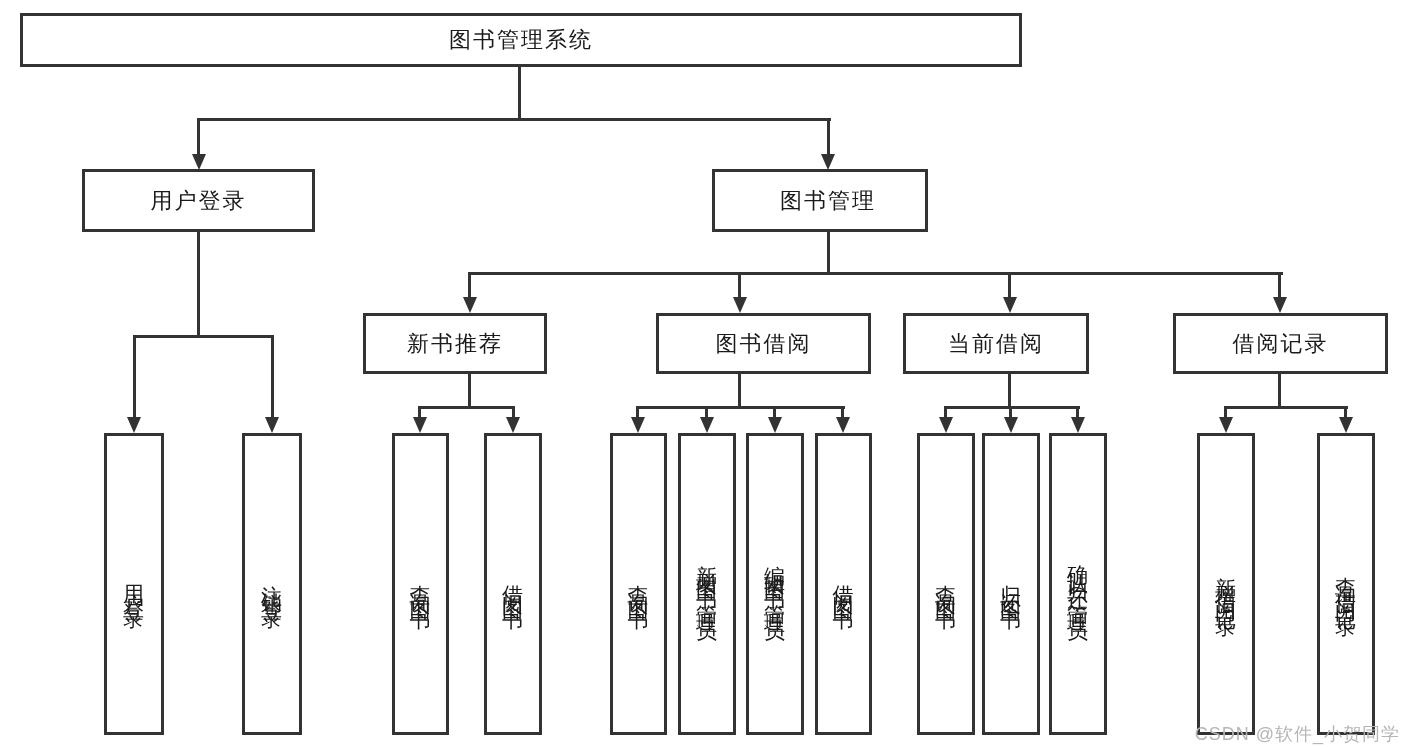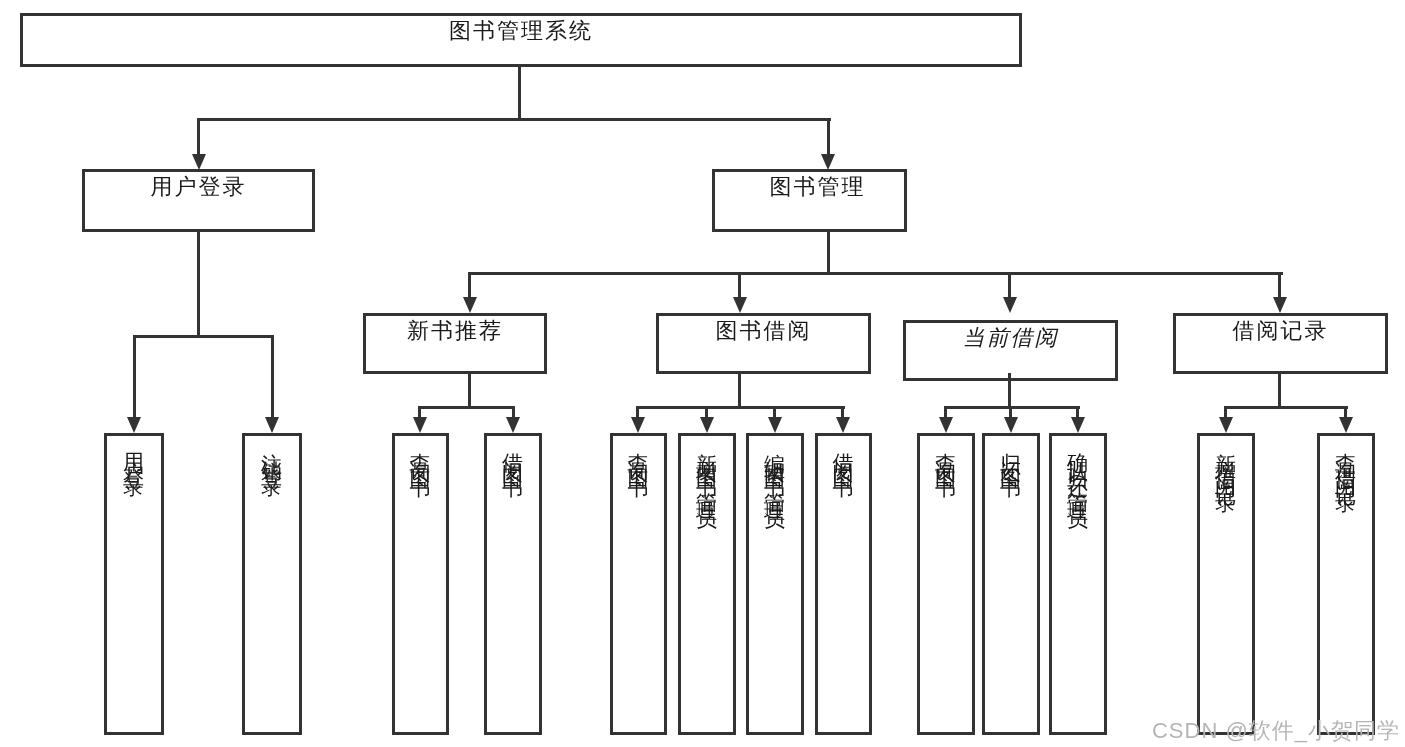--- a/index.html
+++ b/index.html
@@ -9,37 +9,37 @@
   html,body{margin:0;padding:0;background:var(--background);}
   .canvas{
     position:relative;width:1405px;height:747px;overflow:hidden;
     background:var(--background);
     font-family:"Liberation Sans", sans-serif;
     color:var(--text);
   }
   .box{
     position:absolute;background:var(--box_fill);
     border:3px solid var(--line);box-sizing:border-box;
-    display:flex;justify-content:center;
+    display:flex;align-items:center;justify-content:center;
   }
   .hbox{font-size:22px;letter-spacing:2px;white-space:nowrap;}
   .vbox span{
     writing-mode:vertical-rl;text-orientation:mixed;
     font-size:21px;letter-spacing:8px;line-height:1;
   }
   .hl,.vl{position:absolute;background:var(--line);}
   .hl{height:3px;} .vl{width:3px;}
   .ar{
     position:absolute;width:0;height:0;
     border-left:7px solid transparent;border-right:7px solid transparent;
     border-top:16px solid var(--line);
   }
   .wm{
     position:absolute;right:5px;bottom:1px;
-    font-size:22px;color:var(--watermark);letter-spacing:1px;white-space:nowrap;
+    font-size:18px;color:var(--watermark);letter-spacing:1px;white-space:nowrap;
   }
 </style>
 </head>
 <body>
 
 <div class="canvas">
 
   <div class="box hbox" style="left:20px;top:13px;width:1002px;height:54px;">
     <span>图书管理系统</span>
   </div>
@@ -47,21 +47,21 @@
   <div class="vl" style="left:518px;top:65px;height:56px;"></div>
   <div class="hl" style="left:197px;top:118px;width:634px;"></div>
   <div class="vl" style="left:197px;top:118px;height:39px;"></div>
   <div class="vl" style="left:827px;top:118px;height:39px;"></div>
   <div class="ar" style="left:192px;top:154px;"></div>
   <div class="ar" style="left:821px;top:154px;"></div>
 
   <div class="box hbox" style="left:82px;top:169px;width:233px;height:63px;">
     <span>用户登录</span>
   </div>
-  <div class="box hbox" style="left:712px;top:169px;width:195px;height:63px;padding-left:16px;">
+  <div class="box hbox" style="left:712px;top:169px;width:216px;height:63px;padding-left:16px;">
     <span>图书管理</span>
   </div>
 
   <div class="vl" style="left:197px;top:231px;height:107px;"></div>
   <div class="hl" style="left:133px;top:335px;width:141px;"></div>
   <div class="vl" style="left:133px;top:335px;height:84px;"></div>
   <div class="vl" style="left:271px;top:335px;height:84px;"></div>
   <div class="ar" style="left:127px;top:417px;"></div>
   <div class="ar" style="left:265px;top:417px;"></div>
 
@@ -75,21 +75,21 @@
   <div class="ar" style="left:733px;top:297px;"></div>
   <div class="ar" style="left:1003px;top:297px;"></div>
   <div class="ar" style="left:1273px;top:297px;"></div>
 
   <div class="box hbox" style="left:363px;top:313px;width:184px;height:61px;">
     <span>新书推荐</span>
   </div>
   <div class="box hbox" style="left:633px;top:313px;width:215px;height:61px;margin-left:23px;">
     <span>图书借阅</span>
   </div>
-  <div class="box hbox" style="left:903px;top:320px;width:215px;height:61px;font-style:italic;">
+  <div class="box hbox" style="left:903px;top:313px;width:186px;height:61px;">
     <span>当前借阅</span>
   </div>
   <div class="box hbox" style="left:1173px;top:313px;width:215px;height:61px;">
     <span>借阅记录</span>
   </div>
 
   <div class="vl" style="left:468px;top:373px;height:36px;"></div>
   <div class="hl" style="left:418px;top:406px;width:97px;"></div>
   <div class="vl" style="left:418px;top:406px;height:13px;"></div>
   <div class="vl" style="left:512px;top:406px;height:13px;"></div>

